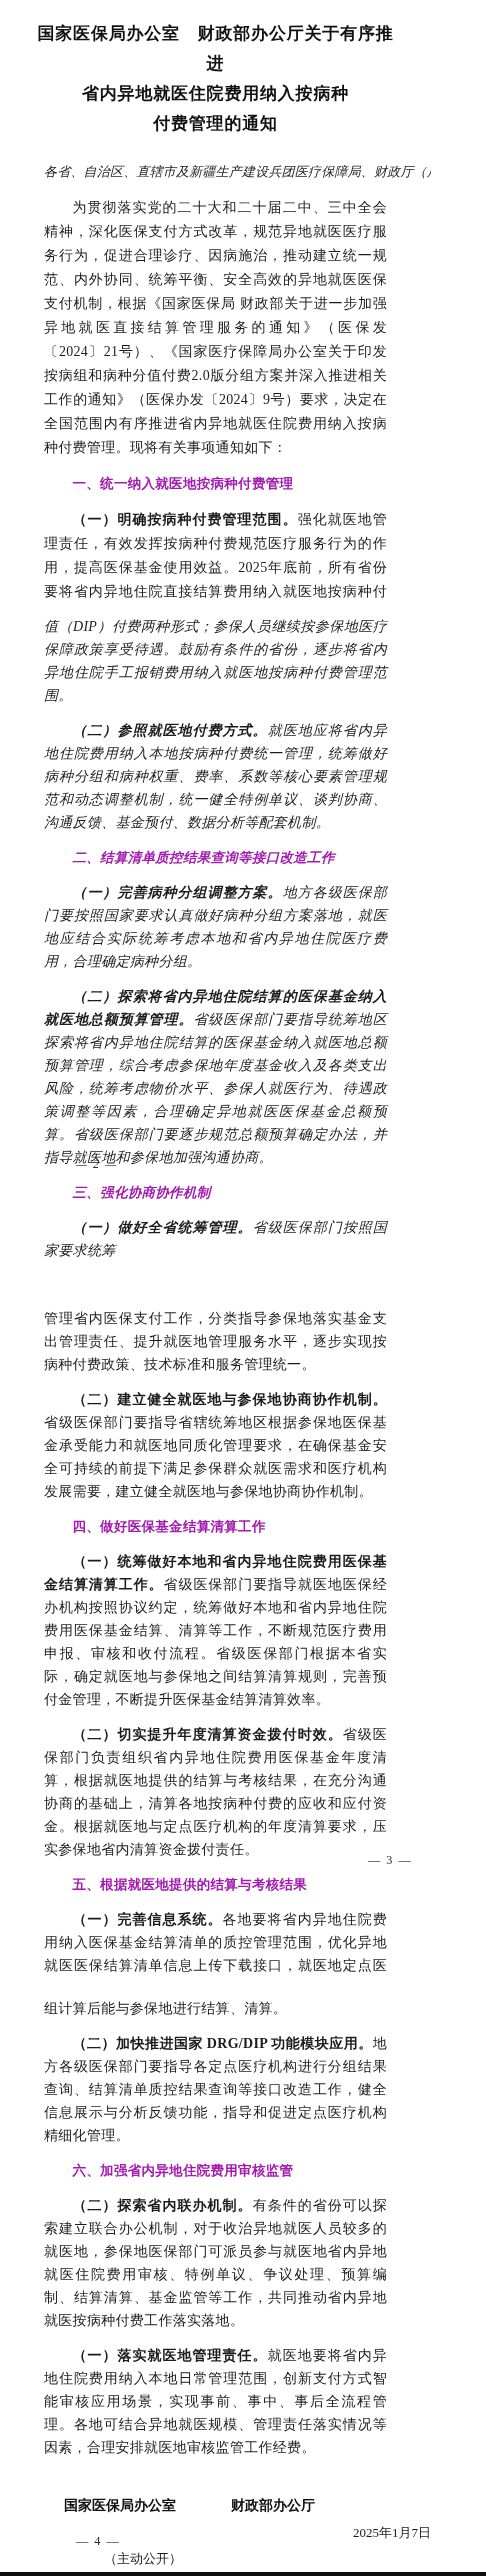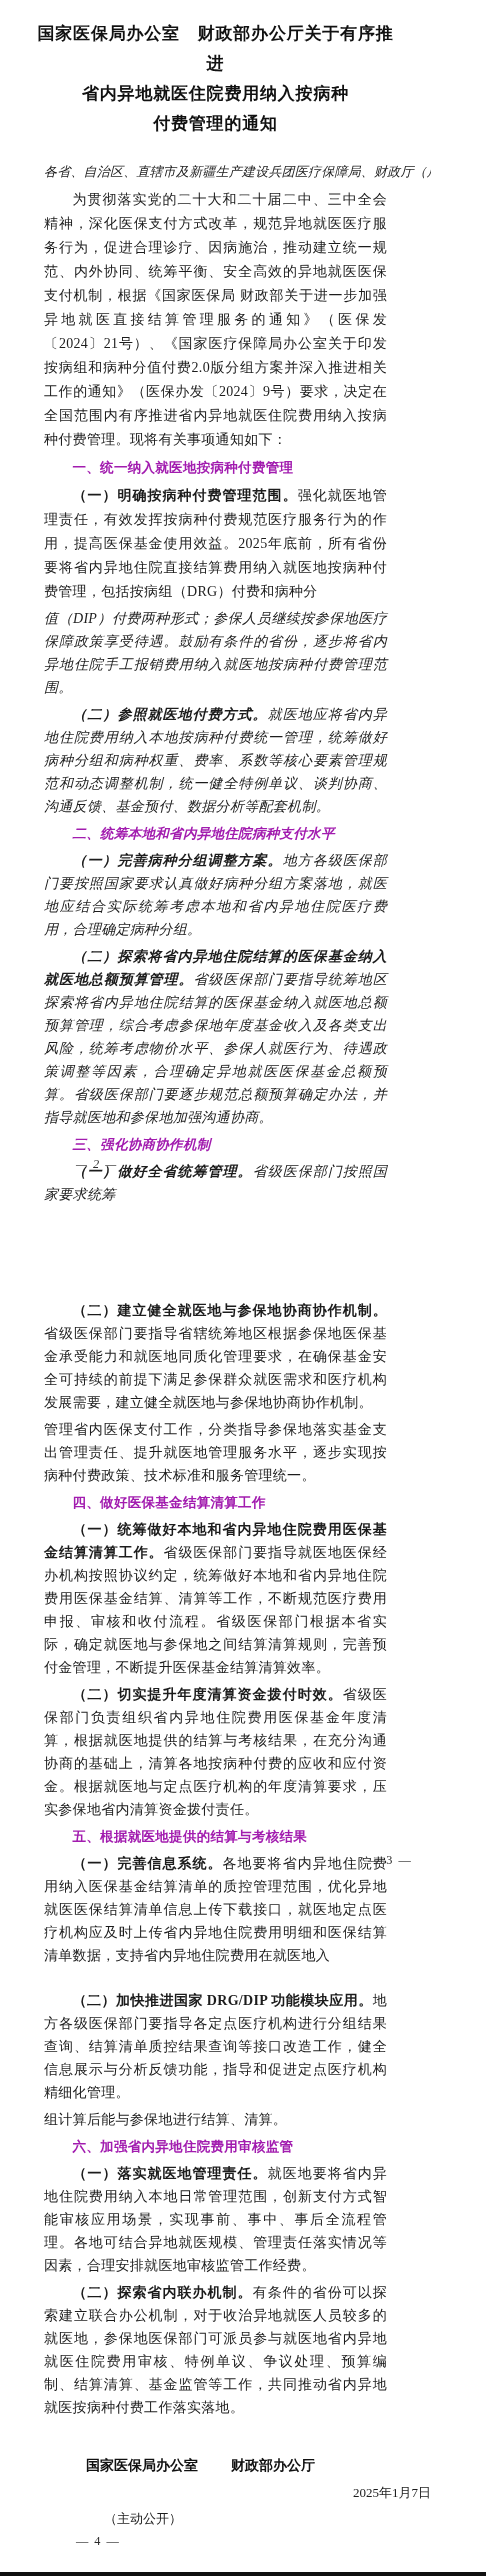--- a/index.html
+++ b/index.html
@@ -19,41 +19,41 @@
   .doc-title{margin:0 31px 21.6px 31px;text-align:center;}
   .title-line{
     font-size:17px;font-weight:bold;line-height:30px;
     letter-spacing:0.8px;color:#111;
   }
   .addressee{
     margin:0 44px;font-size:13px;line-height:24px;
     white-space:nowrap;letter-spacing:0.2px;font-style:italic;
   }
   .para{
-    margin:4px 44px;font-size:14px;line-height:23px;
+    margin:12px 44px;font-size:14px;line-height:23px;
     text-align:justify;letter-spacing:0.3px;
   }
   .para.indent{text-indent:28.5px;}
   .para .lead{font-weight:bold;}
   .heading{
     margin:0 44px;text-indent:28.5px;
     font-family:"Liberation Sans","DejaVu Sans",sans-serif;
     font-size:13.5px;font-weight:bold;line-height:23px;color:#a21caf;
     letter-spacing:0.3px;
   }
   .page-1 .para,.page-1 .heading{line-height:24px;}
   .red-line{
     margin:6.2px 44px 0 44px;height:4.6px;
     border-top:1.5px solid #f6bcbc;
     background:#ea1515;background-clip:content-box;
     padding-top:0.8px;box-sizing:content-box;
   }
   .red-line{height:3.1px;}
   .signature-row{
-    margin-top:35px;padding:0 116px 0 86px;
+    margin-top:35px;padding:0 116px 0 64px;
     display:flex;justify-content:space-between;
     font-size:14px;font-weight:bold;line-height:23px;color:#111;
   }
   .doc-date{
     text-align:right;
     font-size:13px;line-height:23px;margin-top:4.6px;
   }
   .doc-note{
     padding-left:104px;font-size:13px;line-height:23px;margin-top:3.1px;
   }
@@ -79,43 +79,43 @@
       </div>
       <div class="addressee">各省、自治区、直辖市及新疆生产建设兵团医疗保障局、财政厅（局）：</div>
       <div class="para indent"><span class="ptext">为贯彻落实党的二十大和二十届二中、三中全会精神，深化医保支付方式改革，规范异地就医医疗服务行为，促进合理诊疗、因病施治，推动建立统一规范、内外协同、统筹平衡、安全高效的异地就医医保支付机制，根据《国家医保局 财政部关于进一步加强异地就医直接结算管理服务的通知》（医保发〔2024〕21号）、《国家医疗保障局办公室关于印发按病组和病种分值付费2.0版分组方案并深入推进相关工作的通知》（医保办发〔2024〕9号）要求，决定在全国范围内有序推进省内异地就医住院费用纳入按病种付费管理。现将有关事项通知如下：</span></div>
       <div class="heading">一、统一纳入就医地按病种付费管理</div>
       <div class="para indent"><span class="lead">（一）明确按病种付费管理范围。</span><span class="ptext">强化就医地管理责任，有效发挥按病种付费规范医疗服务行为的作用，提高医保基金使用效益。2025年底前，所有省份要将省内异地住院直接结算费用纳入就医地按病种付费管理，包括按病组（DRG）付费和病种分</span></div>
       <div class="red-line"></div>
     </div>
     <div class="page page-2">
       <div class="para"><span class="ptext">值（DIP）付费两种形式；参保人员继续按参保地医疗保障政策享受待遇。鼓励有条件的省份，逐步将省内异地住院手工报销费用纳入就医地按病种付费管理范围。</span></div>
       <div class="para indent"><span class="lead">（二）参照就医地付费方式。</span><span class="ptext">就医地应将省内异地住院费用纳入本地按病种付费统一管理，统筹做好病种分组和病种权重、费率、系数等核心要素管理规范和动态调整机制，统一健全特例单议、谈判协商、沟通反馈、基金预付、数据分析等配套机制。</span></div>
-      <div class="heading">二、统筹本地和省内异地住院病种支付水平</div>
+      <div class="heading">二、结算清单质控结果查询等接口改造工作</div>
       <div class="para indent"><span class="lead">（一）完善病种分组调整方案。</span><span class="ptext">地方各级医保部门要按照国家要求认真做好病种分组方案落地，就医地应结合实际统筹考虑本地和省内异地住院医疗费用，合理确定病种分组。</span></div>
       <div class="para indent"><span class="lead">（二）探索将省内异地住院结算的医保基金纳入就医地总额预算管理。</span><span class="ptext">省级医保部门要指导统筹地区探索将省内异地住院结算的医保基金纳入就医地总额预算管理，综合考虑参保地年度基金收入及各类支出风险，统筹考虑物价水平、参保人就医行为、待遇政策调整等因素，合理确定异地就医医保基金总额预算。省级医保部门要逐步规范总额预算确定办法，并指导就医地和参保地加强沟通协商。</span></div>
       <div class="heading">三、强化协商协作机制</div>
       <div class="para indent"><span class="lead">（一）做好全省统筹管理。</span><span class="ptext">省级医保部门按照国家要求统筹</span></div>
       <div class="page-num left">— 2 —</div>
     </div>
     <div class="page page-3">
+      <div class="para"><span class="ptext">管理省内医保支付工作，分类指导参保地落实基金支出管理责任、提升就医地管理服务水平，逐步实现按病种付费政策、技术标准和服务管理统一。</span></div>
       <div class="para indent"><span class="lead">（二）建立健全就医地与参保地协商协作机制。</span><span class="ptext">省级医保部门要指导省辖统筹地区根据参保地医保基金承受能力和就医地同质化管理要求，在确保基金安全可持续的前提下满足参保群众就医需求和医疗机构发展需要，建立健全就医地与参保地协商协作机制。</span></div>
-      <div class="para"><span class="ptext">管理省内医保支付工作，分类指导参保地落实基金支出管理责任、提升就医地管理服务水平，逐步实现按病种付费政策、技术标准和服务管理统一。</span></div>
       <div class="heading">四、做好医保基金结算清算工作</div>
       <div class="para indent"><span class="lead">（一）统筹做好本地和省内异地住院费用医保基金结算清算工作。</span><span class="ptext">省级医保部门要指导就医地医保经办机构按照协议约定，统筹做好本地和省内异地住院费用医保基金结算、清算等工作，不断规范医疗费用申报、审核和收付流程。省级医保部门根据本省实际，确定就医地与参保地之间结算清算规则，完善预付金管理，不断提升医保基金结算清算效率。</span></div>
       <div class="para indent"><span class="lead">（二）切实提升年度清算资金拨付时效。</span><span class="ptext">省级医保部门负责组织省内异地住院费用医保基金年度清算，根据就医地提供的结算与考核结果，在充分沟通协商的基础上，清算各地按病种付费的应收和应付资金。根据就医地与定点医疗机构的年度清算要求，压实参保地省内清算资金拨付责任。</span></div>
       <div class="heading">五、根据就医地提供的结算与考核结果</div>
       <div class="para indent"><span class="lead">（一）完善信息系统。</span><span class="ptext">各地要将省内异地住院费用纳入医保基金结算清单的质控管理范围，优化异地就医医保结算清单信息上传下载接口，就医地定点医疗机构应及时上传省内异地住院费用明细和医保结算清单数据，支持省内异地住院费用在就医地入</span></div>
       <div class="page-num right">— 3 —</div>
     </div>
     <div class="page page-4">
+      <div class="para"><span class="ptext">组计算后能与参保地进行结算、清算。</span></div>
       <div class="para indent"><span class="lead">（二）加快推进国家 DRG/DIP 功能模块应用。</span><span class="ptext">地方各级医保部门要指导各定点医疗机构进行分组结果查询、结算清单质控结果查询等接口改造工作，健全信息展示与分析反馈功能，指导和促进定点医疗机构精细化管理。</span></div>
-      <div class="para"><span class="ptext">组计算后能与参保地进行结算、清算。</span></div>
       <div class="heading">六、加强省内异地住院费用审核监管</div>
+      <div class="para indent"><span class="lead">（二）探索省内联办机制。</span><span class="ptext">有条件的省份可以探索建立联合办公机制，对于收治异地就医人员较多的就医地，参保地医保部门可派员参与就医地省内异地就医住院费用审核、特例单议、争议处理、预算编制、结算清算、基金监管等工作，共同推动省内异地就医按病种付费工作落实落地。</span></div>
       <div class="para indent"><span class="lead">（一）落实就医地管理责任。</span><span class="ptext">就医地要将省内异地住院费用纳入本地日常管理范围，创新支付方式智能审核应用场景，实现事前、事中、事后全流程管理。各地可结合异地就医规模、管理责任落实情况等因素，合理安排就医地审核监管工作经费。</span></div>
-      <div class="para indent"><span class="lead">（二）探索省内联办机制。</span><span class="ptext">有条件的省份可以探索建立联合办公机制，对于收治异地就医人员较多的就医地，参保地医保部门可派员参与就医地省内异地就医住院费用审核、特例单议、争议处理、预算编制、结算清算、基金监管等工作，共同推动省内异地就医按病种付费工作落实落地。</span></div>
       <div class="signature-row">
         <span class="sig-left">国家医保局办公室</span>
         <span class="sig-right">财政部办公厅</span>
       </div>
       <div class="doc-date">2025年1月7日</div>
       <div class="doc-note">（主动公开）</div>
       <div class="page-num left">— 4 —</div>
     </div>
     <div id="bottom-bar" style="background: rgb(16, 16, 16);"></div>
   </div>

